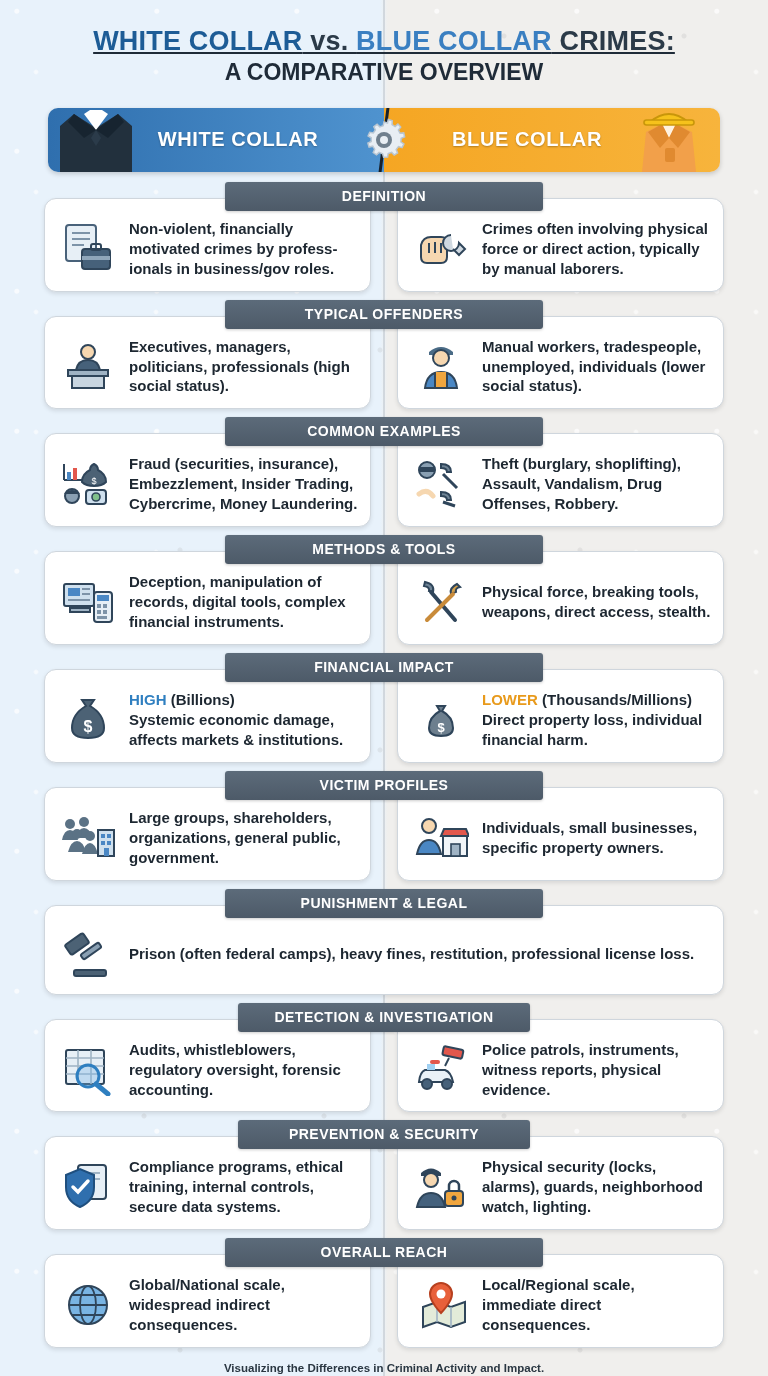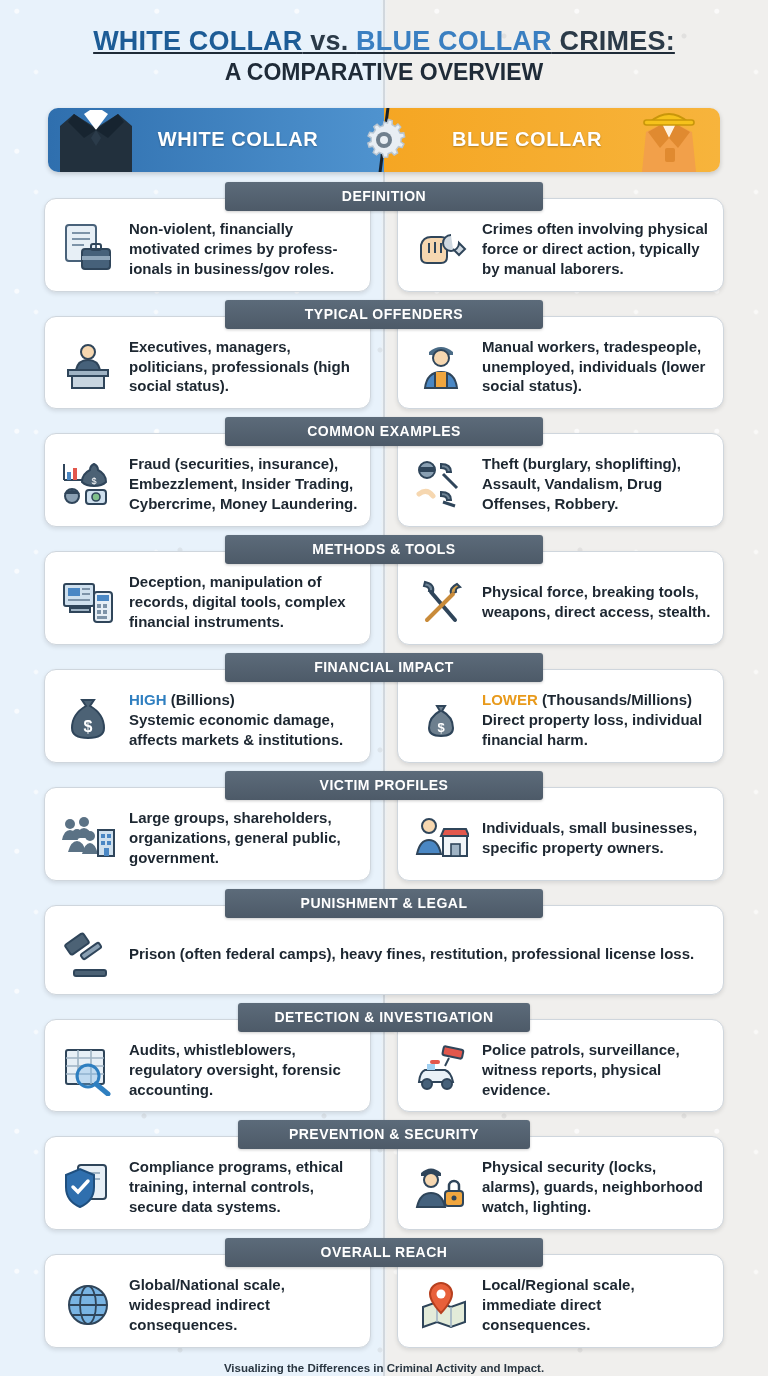--- a/index.html
+++ b/index.html
@@ -423,21 +423,21 @@
             <svg width="56" height="52" viewBox="0 0 56 52">
               <rect x="30" y="4" width="20" height="9" rx="2" transform="rotate(12 40 8)" fill="#e2574c" stroke="#2f455a" stroke-width="2"></rect>
               <path d="M36 14 l-4 8" stroke="#2f455a" stroke-width="2"></path>
               <path d="M6 38 q1-10 6-12 h20 q6 2 8 12z" fill="#e9f1f7" stroke="#2f455a" stroke-width="2"></path>
               <rect x="14" y="20" width="8" height="6" fill="#9fd0f2"></rect>
               <rect x="17" y="16" width="10" height="4" rx="2" fill="#e2574c"></rect>
               <circle cx="14" cy="40" r="5" fill="#46617a" stroke="#2f455a" stroke-width="2"></circle>
               <circle cx="34" cy="40" r="5" fill="#46617a" stroke="#2f455a" stroke-width="2"></circle>
             </svg>
           </div>
-          <div class="txt">Police patrols, surveillance, witness reports, physical evidence.</div>
+          <div class="txt">Police patrols, instruments, witness reports, physical evidence.</div>
         </div>
       </div>
     </div>
 
     <div class="row">
       <div class="row-label wide">PREVENTION &amp; SECURITY</div>
       <div class="cards">
         <div class="card">
           <div class="ic">
             <svg width="56" height="52" viewBox="0 0 56 52">

